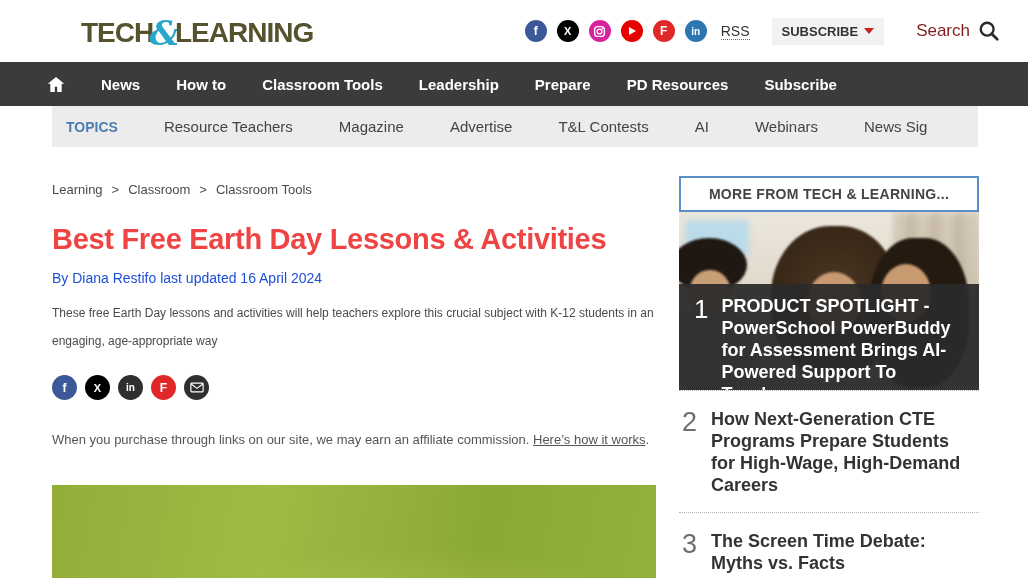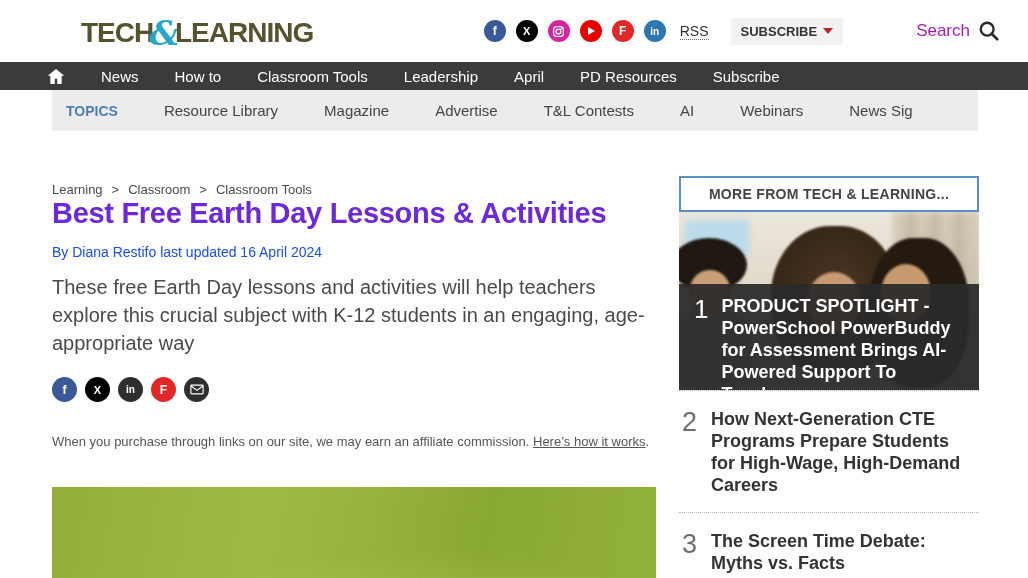--- a/index.html
+++ b/index.html
@@ -21,42 +21,42 @@
   .soc-yt { background:var(--youtube,#e60000); }
   .soc-fl { background:var(--flipboard,#e12828); }
   .soc-li { background:var(--linkedin,#2d76b0); font-size:10px; }
   .play-tri { width:0; height:0; border-left:7px solid #fff; border-top:4.5px solid transparent; border-bottom:4.5px solid transparent; margin-left:2px; }
   .rss { font-size:14px; color:#333; border-bottom:1px dotted #666; cursor:pointer; margin-left:4px; }
   .subscribe-btn { background:#f2f2f2; padding:6px 10px; font-size:13px; font-weight:bold; color:#333;
                    display:flex; align-items:center; gap:6px; cursor:pointer; margin-left:12px; }
   .caret-down { width:0; height:0; border-left:5px solid transparent; border-right:5px solid transparent;
                 border-top:6px solid var(--subscribe-caret,#c22222); }
   .search-box { display:flex; align-items:center; gap:8px; margin-left:22px; cursor:pointer; }
-  .search-label { font-size:17px; color:#a21caf;margin-left:41px; }
-
-  
-  .main-nav { height:28px; background:var(--nav-bg,#3b3b3b); display:flex; align-items:center; padding-left:47px; gap:36px; }
+  .search-label { font-size:17px; color:#7f1d1d; }
+
+  
+  .main-nav { height:44px; background:var(--nav-bg,#3b3b3b); display:flex; align-items:center; padding-left:47px; gap:36px;font-weight:bold; }
   .nav-home { display:flex; align-items:center; cursor:pointer; }
   .nav-item { color:#fff; font-size:15px; cursor:pointer; white-space:nowrap; }
 
   
   .topics-bar { margin-left:52px; width:926px; height:41px; background:var(--topics-bg,#ececec);
                 display:flex; align-items:center; padding:16px 14px; gap:46px; overflow:hidden; }
   .topics-title { color:var(--topics-accent,#4a7eb3); font-size:14px; font-weight:bold; cursor:pointer; white-space:nowrap; }
   .topic-item { color:#444; font-size:15px; cursor:pointer; white-space:nowrap; }
 
   
   .article-col { position:absolute; left:52px; top:143px; width:604px; }
   .breadcrumb { margin-top:39px; font-size:13px; color:#4a4a4a; display:flex; gap:9px; align-items:center; }
   .crumb { cursor:pointer; }
   .crumb-sep { color:#4a4a4a; }
-  .article-title { font-size:29px; font-weight:bold; color:#6d28d9; letter-spacing:-0.3px; }
+  .article-title { margin-top:26px; font-size:29px; font-weight:bold; color:#ef4444; letter-spacing:-0.3px; }
   .byline { margin-top:14px; font-size:14px; color:#1d4ed8; }
   .byline .author { cursor:pointer; }
-  .standfirst { margin-top:13px; font-size:20px; line-height:28px; color:#4a4a4a; font-weight:300; }
+  .standfirst { margin-top:13px; font-size:12px; line-height:28px; color:#4a4a4a; font-weight:300; }
   .share-row { margin-top:20px; display:flex; gap:8px; }
   .share { width:25px; height:25px; border-radius:50%; display:flex; align-items:center; justify-content:center;
            color:#fff; font-size:12px; font-weight:bold; cursor:pointer; }
   .share-fb { background:var(--facebook,#3b5998); }
   .share-x { background:var(--x-black,#000); font-size:11px; }
   .share-li { background:var(--share-dark,#2f2f2f); font-size:10px; }
   .share-fl { background:var(--flipboard,#e12828); }
   .share-em { background:var(--share-dark,#2f2f2f); }
   .disclosure { margin-top:31px; font-size:13px; line-height:18px; color:#555; width:600px; }
   .disclosure a { color:#555; text-decoration:underline; cursor:pointer; }
@@ -133,28 +133,28 @@
   <nav class="main-nav">
     <span class="nav-home">
       <svg width="18" height="17" viewBox="0 0 24 22">
           <path d="M12 1 L1 10 h3.4 v11 h6 v-7 h3.2 v7 h6 v-11 H23 Z" fill="#fff"></path>
         </svg>
     </span>
     <span class="nav-item">News</span>
     <span class="nav-item">How to</span>
     <span class="nav-item">Classroom Tools</span>
     <span class="nav-item">Leadership</span>
-    <span class="nav-item">April</span>
+    <span class="nav-item">Prepare</span>
     <span class="nav-item">PD Resources</span>
     <span class="nav-item">Subscribe</span>
   </nav>
 
   <div class="topics-bar">
     <span class="topics-title">TOPICS</span>
-    <span class="topic-item">Resource Library</span>
+    <span class="topic-item">Resource Teachers</span>
     <span class="topic-item">Magazine</span>
     <span class="topic-item">Advertise</span>
     <span class="topic-item">T&amp;L Contests</span>
     <span class="topic-item">AI</span>
     <span class="topic-item">Webinars</span>
     <span class="topic-item">News Sig</span>
   </div>
 
   <div class="article-col">
     <div class="breadcrumb">

